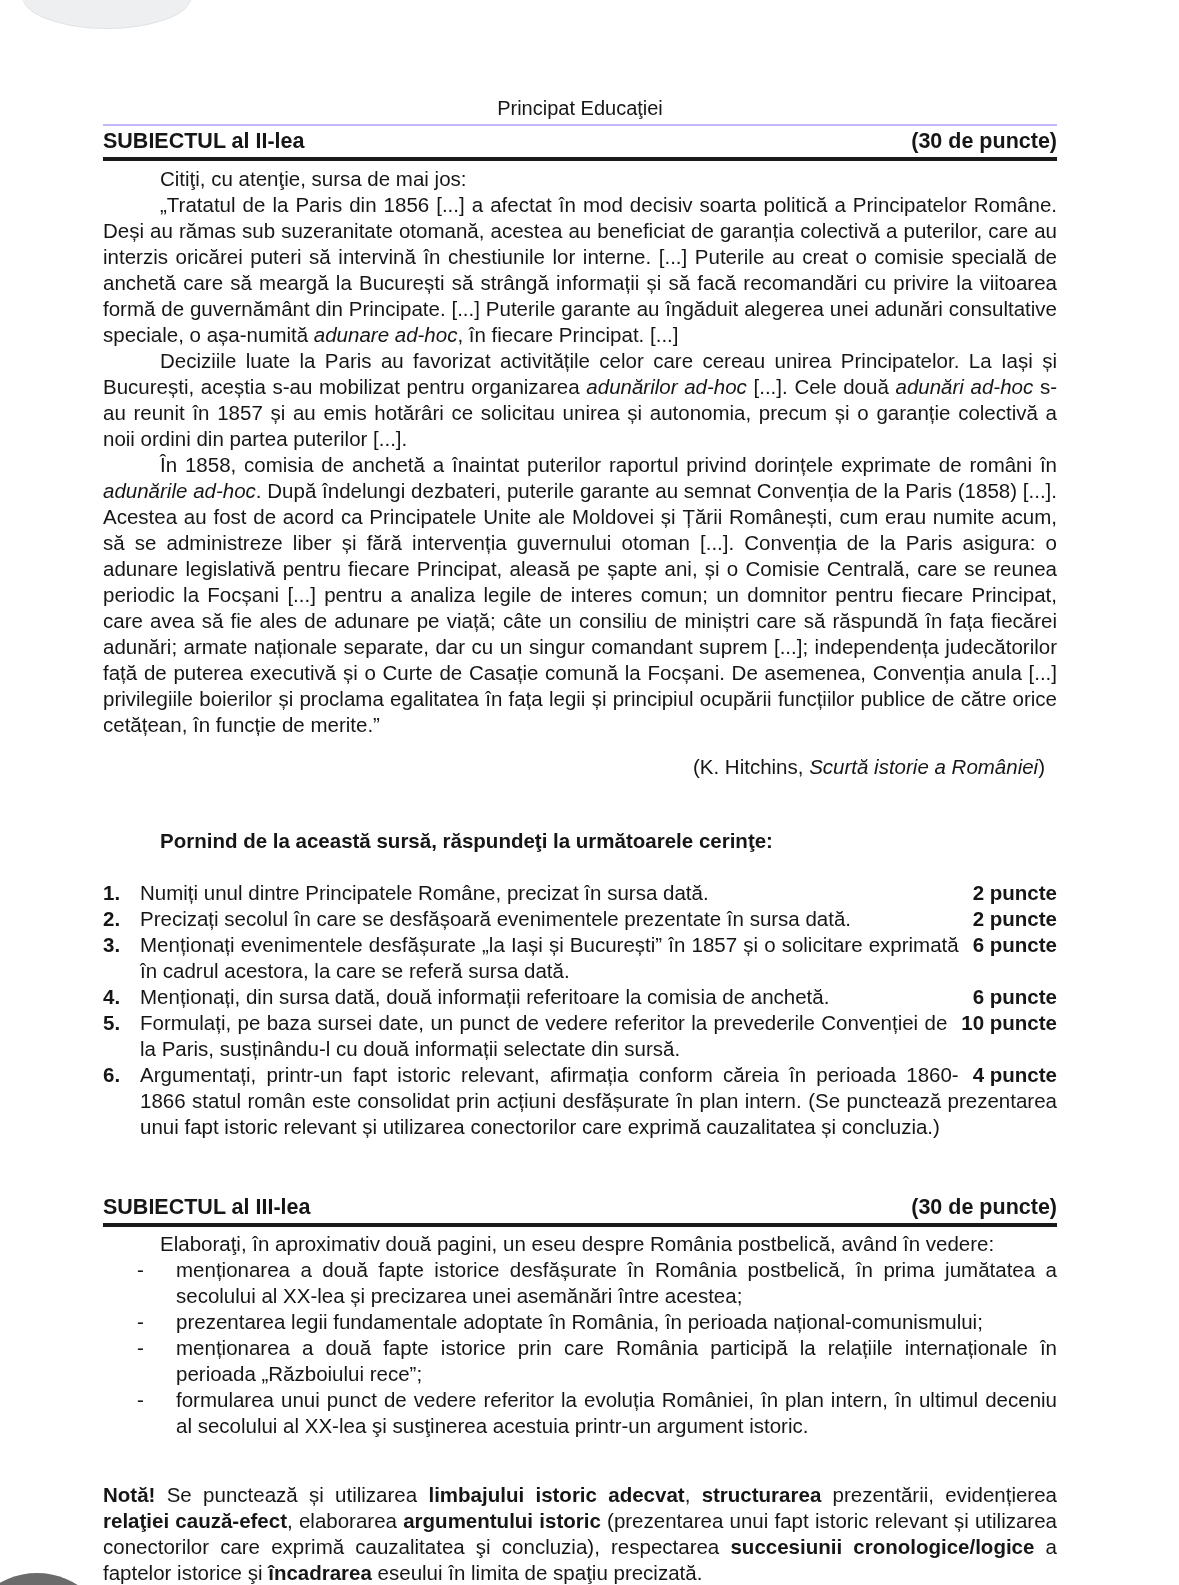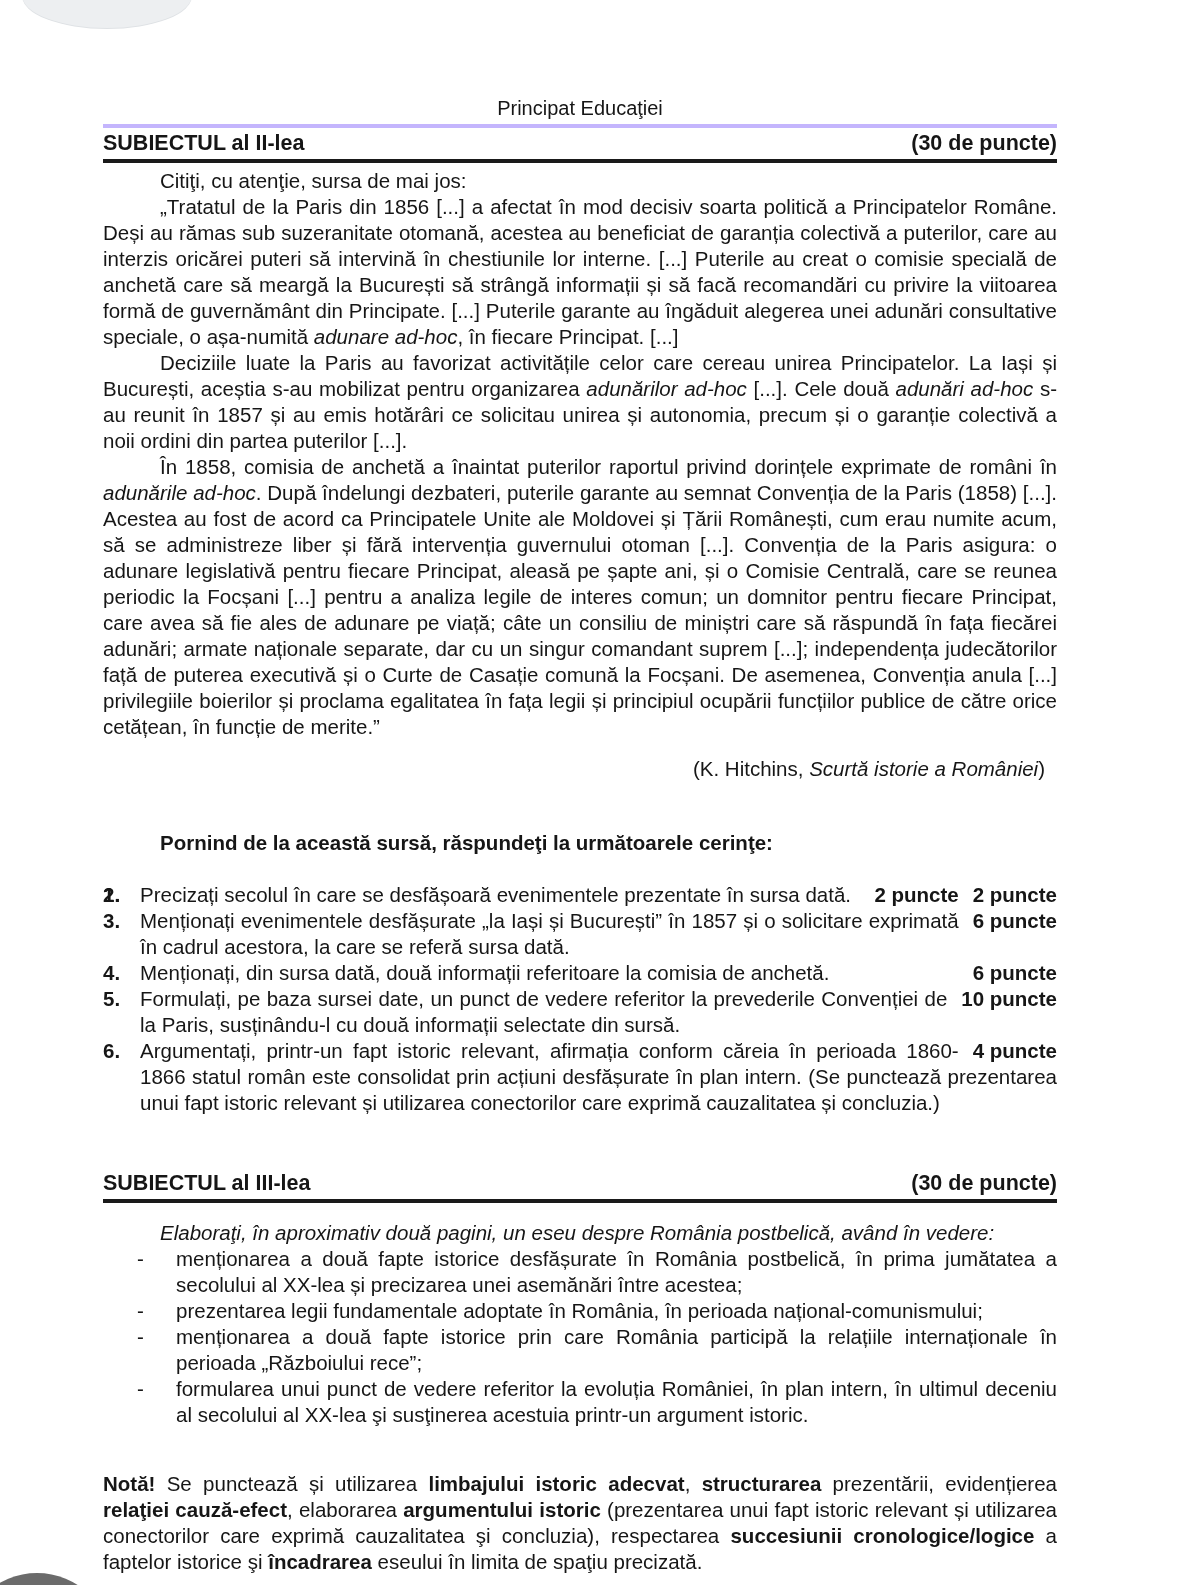--- a/index.html
+++ b/index.html
@@ -42,21 +42,21 @@
     font-size: 20.5px;
     line-height: 26px;
   }
   .doc-header {
     text-align: center;
     font-size: 20px;
     line-height: 25px;
   }
   .subject-block-2 {
     margin-top: 3px;
-    border-top: 4px solid #c4b5fd;
+    border-top: 2px solid #c4b5fd;
   }
   .subject-row {
     display: flex;
     justify-content: space-between;
     align-items: flex-end;
     font-weight: bold;
     font-size: 21.5px;
     line-height: 26px;
     padding: 2px 0 3px 0;
     border-bottom: 4px solid #1a1a1a;
@@ -98,23 +98,22 @@
     left: 0;
     top: 0;
     font-weight: bold;
   }
   .points {
     float: right;
     font-weight: bold;
     margin-left: 14px;
   }
   .essay-intro {
-    margin-top: 17px;
-    text-indent: 57px;
-    font-style: italic;
+    margin-top: 4px;
+    text-indent: 57px;
   }
   .bullets {
     list-style: none;
     margin: 0;
     padding: 0;
   }
   .bullets li {
     position: relative;
     padding-left: 73px;
     text-align: justify;
@@ -159,20 +158,21 @@
 
     <p class="citation"><span>(K. Hitchins, </span><span style="font-style: italic;">Scurtă istorie a României</span><span>)</span></p>
 
     <p class="prompt-line">Pornind de la această sursă, răspundeţi la următoarele cerinţe:</p>
 
     <ol class="questions">
 
         <li>
           <span class="qnum">1.</span>
           <span class="points">2 puncte</span>
+          <span><span>Numiți unul dintre Principatele Române, precizat în sursa dată.</span></span>
         </li>
 
         <li>
           <span class="qnum">2.</span>
           <span class="points">2 puncte</span>
           <span><span>Precizați secolul în care se desfășoară evenimentele prezentate în sursa dată.</span></span>
         </li>
 
         <li>
           <span class="qnum">3.</span>

